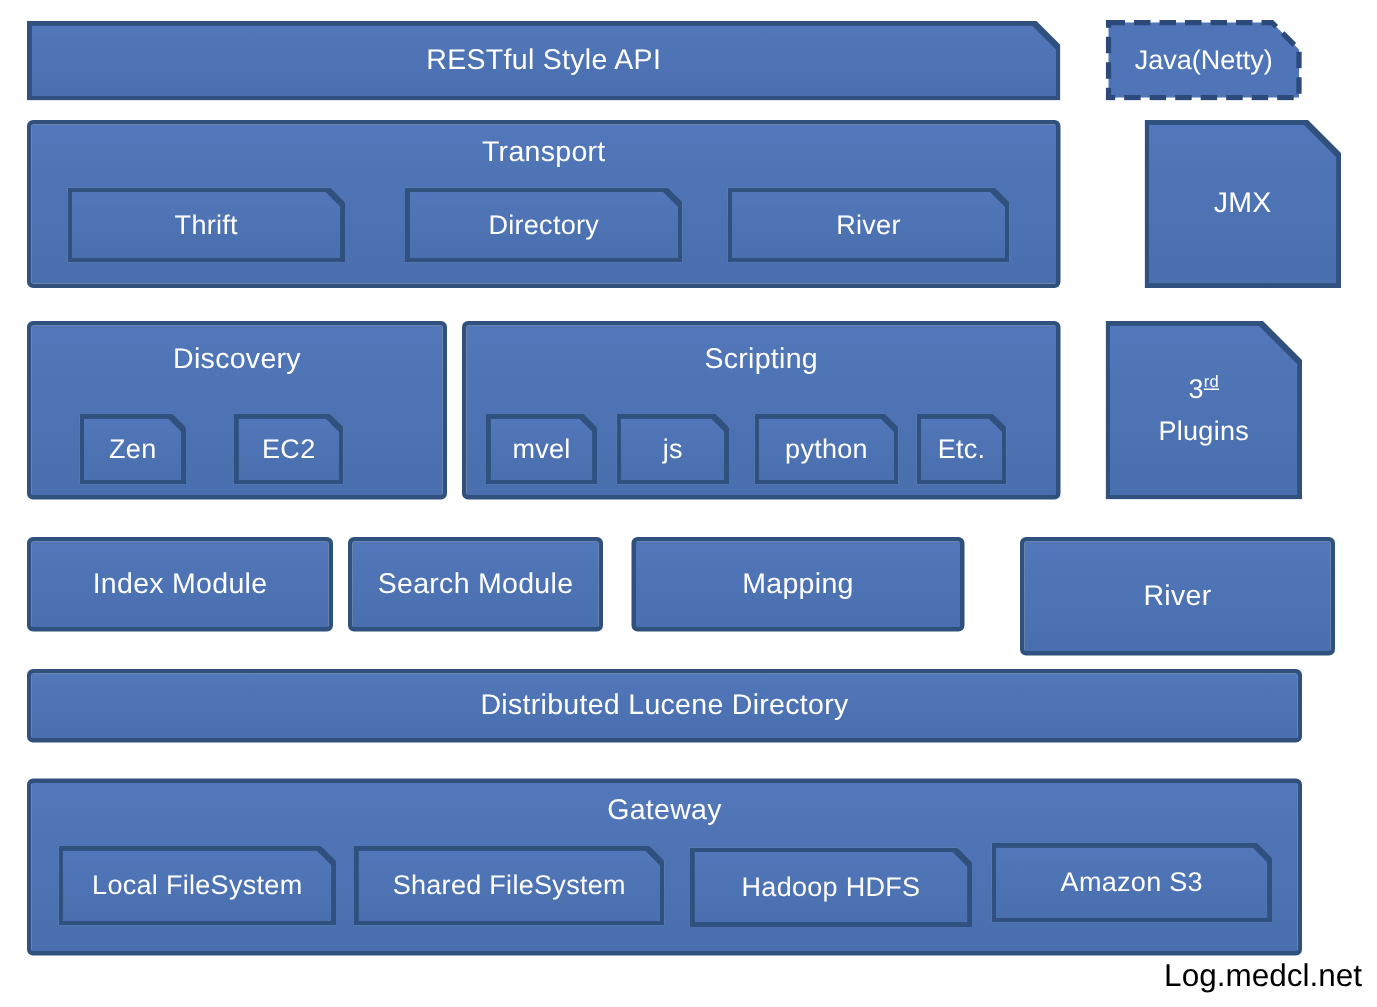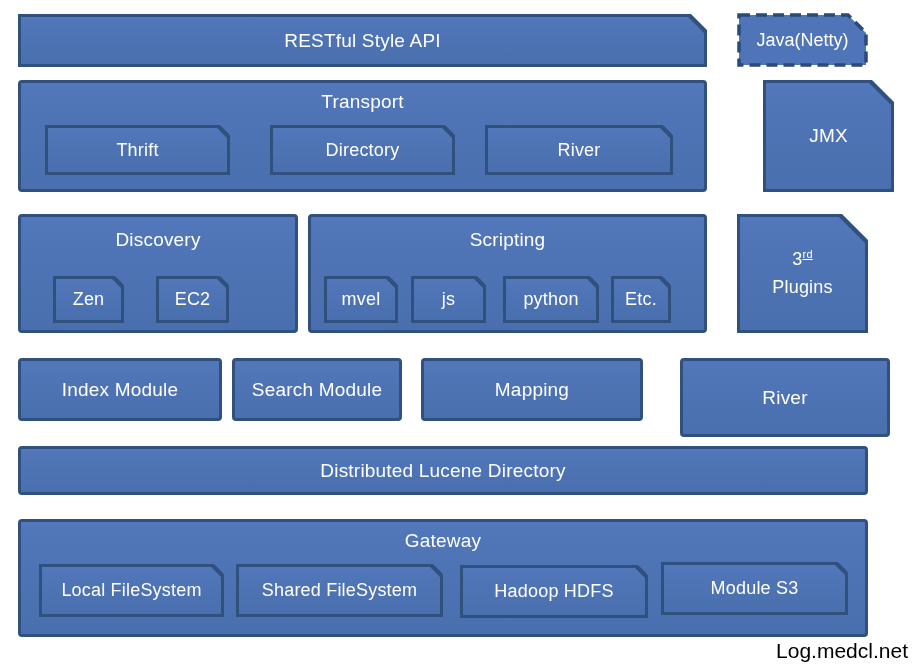--- a/index.html
+++ b/index.html
@@ -128,19 +128,19 @@
     <div class="snip inner" style="--s:10px;left:18px;top:42px;width:185px;height:53px;">
       <span>Local FileSystem</span>
     </div>
     <div class="snip inner" style="--s:10px;left:215px;top:42px;width:207px;height:53px;">
       <span>Shared FileSystem</span>
     </div>
     <div class="snip inner" style="--s:10px;left:439px;top:43px;width:188px;height:53px;">
       <span>Hadoop HDFS</span>
     </div>
     <div class="snip inner" style="--s:10px;left:640px;top:40px;width:187px;height:53px;">
-      <span>Module S3</span>
+      <span>Amazon S3</span>
     </div>
   </div>
 
   <div id="watermark">Log.medcl.net</div>
 
 </div>
 
 </body></html>

